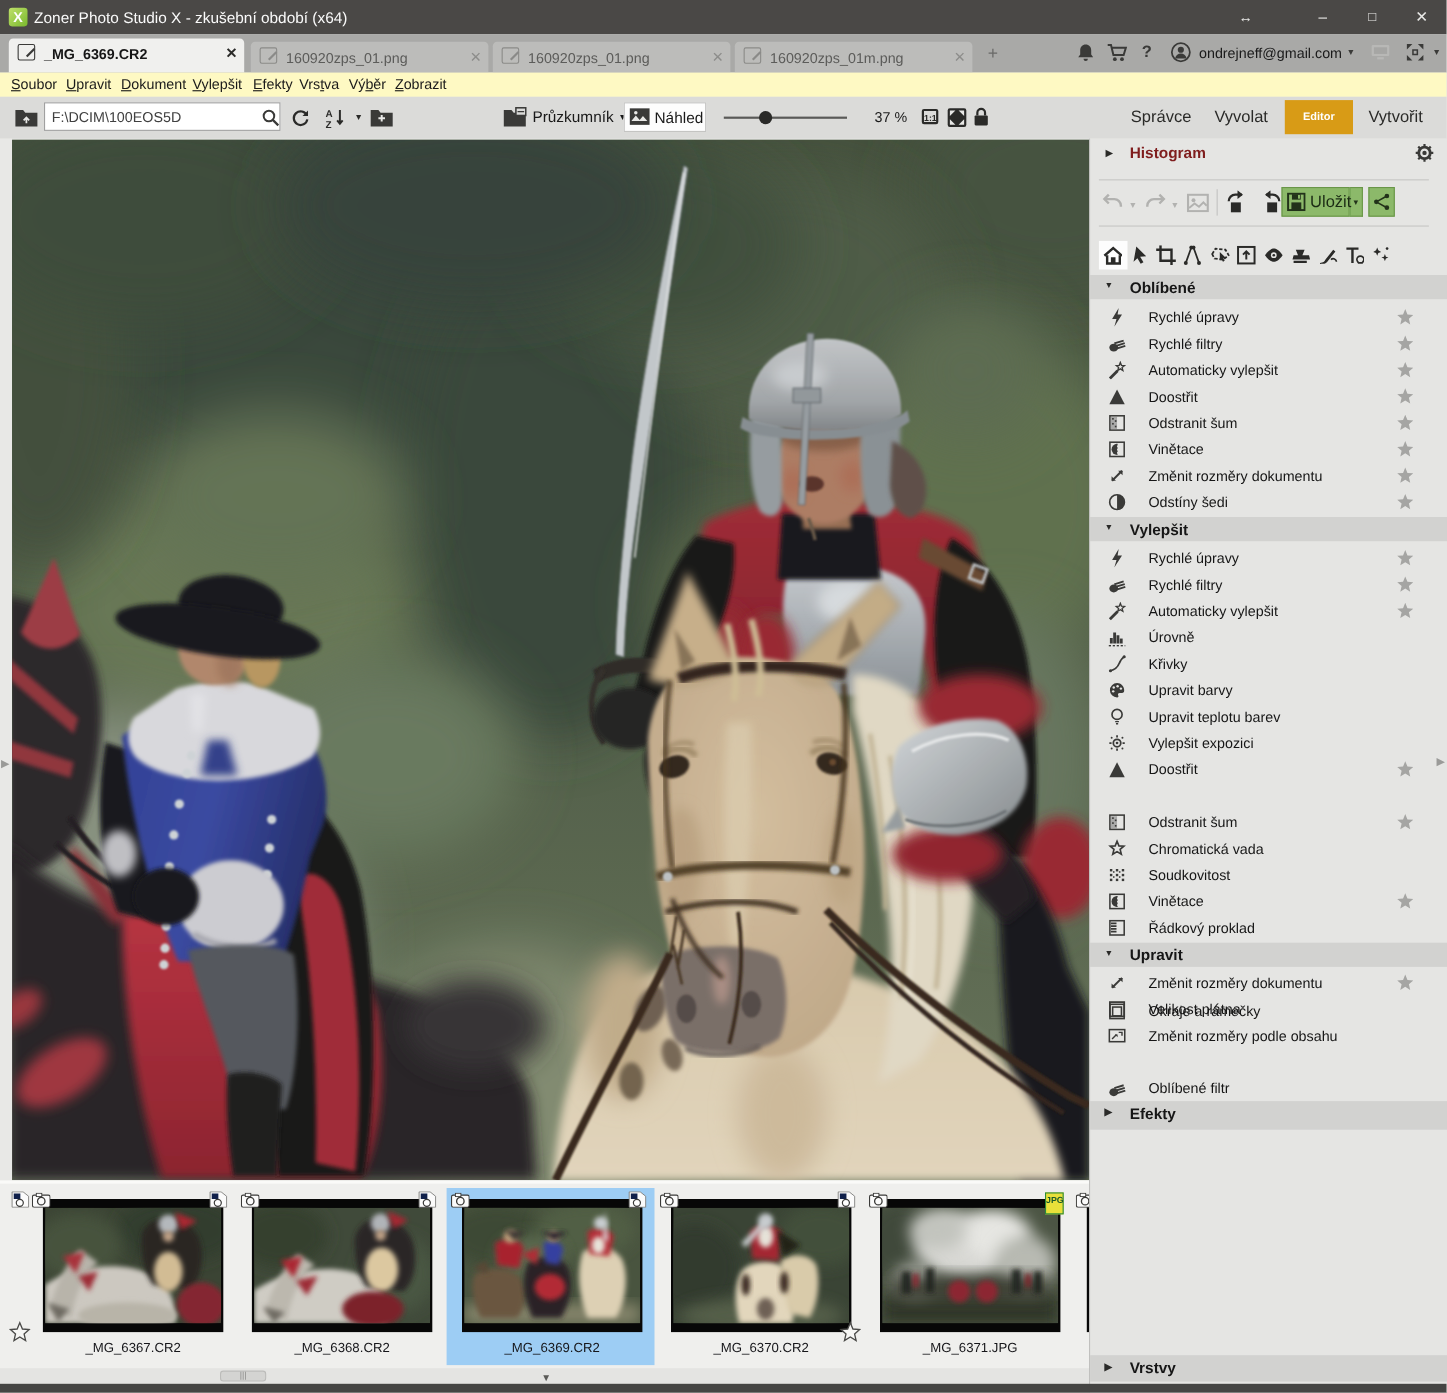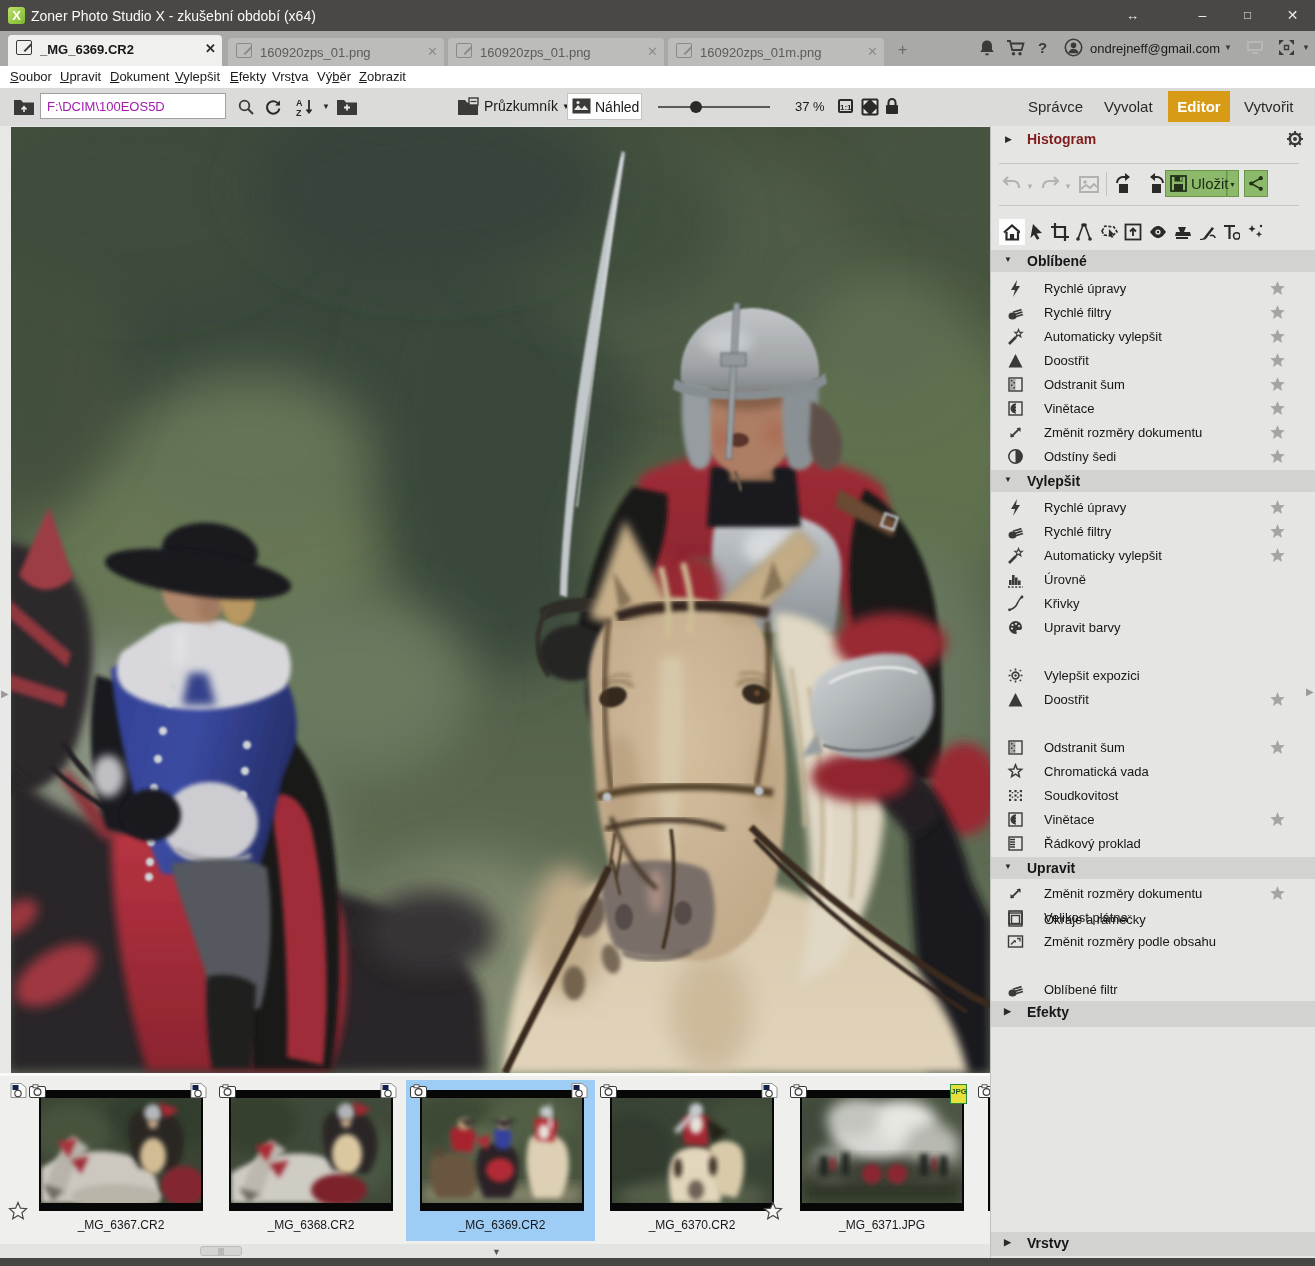--- a/index.html
+++ b/index.html
@@ -7,24 +7,24 @@
 #titlebar .title{position:absolute;left:31px;top:8px;font-size:14px;color:#fafafa}
 #appicon{position:absolute;left:8px;top:7px;width:17px;height:17px;border-radius:3px;background:linear-gradient(135deg,#bfe06a,#7ab92e);display:flex;align-items:center;justify-content:center;color:#fff;font-weight:bold;font-size:13px;font-family:"Liberation Sans",sans-serif}
 .wbtn{position:absolute;top:0;width:45px;height:31px;color:#e8e8e6;text-align:center;line-height:31px;font-size:14px}
 #tabbar{position:absolute;left:0;top:31px;width:1315px;height:35px;background:#a9a9a7}
 .tab{position:absolute;top:7px;height:28px;border-radius:4px 4px 0 0;font-size:13px;color:#5c5c5a;background:#bcbcba}
 .tab.active{top:4px;height:31px;background:#f0f0ee;color:#161616;font-weight:bold}
 .tab .ticon{position:absolute;left:8px;top:5px;width:16px;height:15px;border:1px solid #8a8a88;border-radius:2px}.tab .ticon:after{content:"";position:absolute;left:3px;top:3px;width:10px;height:2px;background:#8a8a88;transform:rotate(-45deg) translate(0,4px)}.tab.active .ticon:after{background:#3a3a38}
 .tab.active .ticon{border-color:#3a3a38}
 .tab .tx{position:absolute;right:6px;top:6px;font-size:13px;color:#8c8c8a}
 .tab .lbl{position:absolute;left:32px;top:7px;white-space:nowrap}
-#menubar{position:absolute;left:0;top:66px;width:1315px;height:22px;background:#ffffff;font-size:13px;color:#1a1a1a}
+#menubar{position:absolute;left:0;top:66px;width:1315px;height:22px;background:#fef9c3;font-size:13px;color:#1a1a1a}
 #menubar span{position:absolute;top:3px}
 #toolbar{position:absolute;left:0;top:88px;width:1315px;height:38px;background:#dbdbd9;font-size:13px;color:#1a1a1a}
-#pathbox{position:absolute;left:40px;top:5px;width:186px;height:26px;background:#fff;border:1px solid #a0a0a0;font-size:13px;padding:5px 6px;color:#a21caf}
+#pathbox{position:absolute;left:40px;top:5px;width:215px;height:26px;background:#fff;border:1px solid #a0a0a0;font-size:13px;padding:5px 6px;color:#404040}
 #leftgutter{position:absolute;left:0;top:126px;width:11px;height:947px;background:#e8e8e6}
 #photo{position:absolute;left:11px;top:127px;width:979px;height:946px;background:#55644d;overflow:hidden}
 #rpanel{position:absolute;left:990px;top:126px;width:325px;height:1140px;background:#e5e5e3;border-left:1px solid #c0c0be}
 #filmstrip{position:absolute;left:0;top:1073px;width:990px;height:171px;background:#efefed;overflow:hidden}
 #scrollstrip{position:absolute;left:0;top:1244px;width:990px;height:14px;background:#e4e4e2}
 #bottombar{position:absolute;left:0;top:1258px;width:1315px;height:8px;background:#454543}
 .phead{height:22px;background:#d2d2d0;font-size:14px;font-weight:bold;color:#161616;position:relative}
 .phead .arr{position:absolute;left:13px;top:5px;font-size:9px;color:#2a2a28}
 .phead .ht{position:absolute;left:36px;top:3px}
 .pitem{position:absolute;left:0;width:325px;height:24px;font-size:13px;color:#161616}
@@ -159,21 +159,21 @@
         <path d="M15.5 15.5h-5l5-5z"></path>
       </g>
       <rect x="7" y="7" width="4" height="4" fill="#2a2a28"></rect>
     </svg>
   <svg style="position:absolute;left:884px;top:9px" width="16" height="19" viewBox="0 0 16 19">
       <rect x="2" y="8" width="12" height="9" rx="1" fill="#2a2a28"></rect>
       <path d="M4.5 8V5.5a3.5 3.5 0 0 1 7 0V8" fill="none" stroke="#2a2a28" stroke-width="2"></path>
     </svg>
   <div style="position:absolute;left:1028px;top:10px;font-size:15px;color:#2a2a28">Správce</div>
   <div style="position:absolute;left:1104px;top:10px;font-size:15px;color:#2a2a28">Vyvolat</div>
-  <div style="position:absolute;left:1168px;top:3px;width:62px;height:31px;background:#d89b16;color:#fff;font-weight:bold;font-size:15px;text-align:center;line-height:31px">Editor</div>
+  <div style="position:absolute;left:1168px;top:3px;width:62px;height:31px;background:#d89b16;color:#fff;font-weight:bold;font-size:10px;text-align:center;line-height:31px">Editor</div>
   <div style="position:absolute;left:1244px;top:10px;font-size:15px;color:#2a2a28">Vytvořit</div>
 </div>
 <div id="leftgutter">
     <div style="position:absolute;left:1px;top:562px;color:#9a9a98;font-size:10px">▶</div>
   </div>
 <div id="photo">
     <svg width="979" height="946" viewBox="0 0 979 946" style="position:absolute;left:0;top:0">
       <defs>
 <linearGradient id="bg" x1="0" y1="0" x2="0" y2="1">
           <stop offset="0" stop-color="#43503c"></stop>
@@ -630,20 +630,27 @@
     <div class="pitem" style="top:489px">
       <svg class="ic" viewBox="0 0 17 17">
         <path d="M8.5 2a6.5 6.5 0 1 0 0 13c1.6 0 1.4-1.2 1-2-.5-1 0-2 1.3-2H13c1.4 0 2-1 2-2.5C15 5 12.2 2 8.5 2z" fill="#3a3a38"></path>
         <circle cx="5.5" cy="6" r="1.1" fill="#e5e5e3"></circle>
         <circle cx="9" cy="4.8" r="1.1" fill="#e5e5e3"></circle>
         <circle cx="12" cy="7" r="1.1" fill="#e5e5e3"></circle>
         <circle cx="5" cy="9.5" r="1.1" fill="#e5e5e3"></circle>
       </svg>
       <span class="txt">Upravit barvy</span>
     </div>
+    <div class="pitem" style="top:513px">
+      <svg class="ic" viewBox="0 0 17 17">
+        <circle cx="8.5" cy="6.5" r="4.6" fill="none" stroke="#3a3a38" stroke-width="1.5"></circle>
+        <path d="M6.8 11h3.4M6.8 13h3.4M7.5 15h2" stroke="#3a3a38" stroke-width="1.3"></path>
+      </svg>
+      <span class="txt">Upravit teplotu barev</span>
+    </div>
     <div class="pitem" style="top:537px">
       <svg class="ic" viewBox="0 0 17 17">
         <circle cx="8.5" cy="8.5" r="3.4" fill="none" stroke="#3a3a38" stroke-width="1.6"></circle>
         <circle cx="8.5" cy="8.5" r="1.2" fill="#3a3a38"></circle>
         <path d="M8.5 1.5v2M8.5 13.5v2M1.5 8.5h2M13.5 8.5h2" stroke="#3a3a38" stroke-width="1.6"></path>
         <circle cx="3.6" cy="3.6" r="0.9" fill="#3a3a38"></circle>
         <circle cx="13.4" cy="3.6" r="0.9" fill="#3a3a38"></circle>
         <circle cx="3.6" cy="13.4" r="0.9" fill="#3a3a38"></circle>
         <circle cx="13.4" cy="13.4" r="0.9" fill="#3a3a38"></circle>
       </svg>

